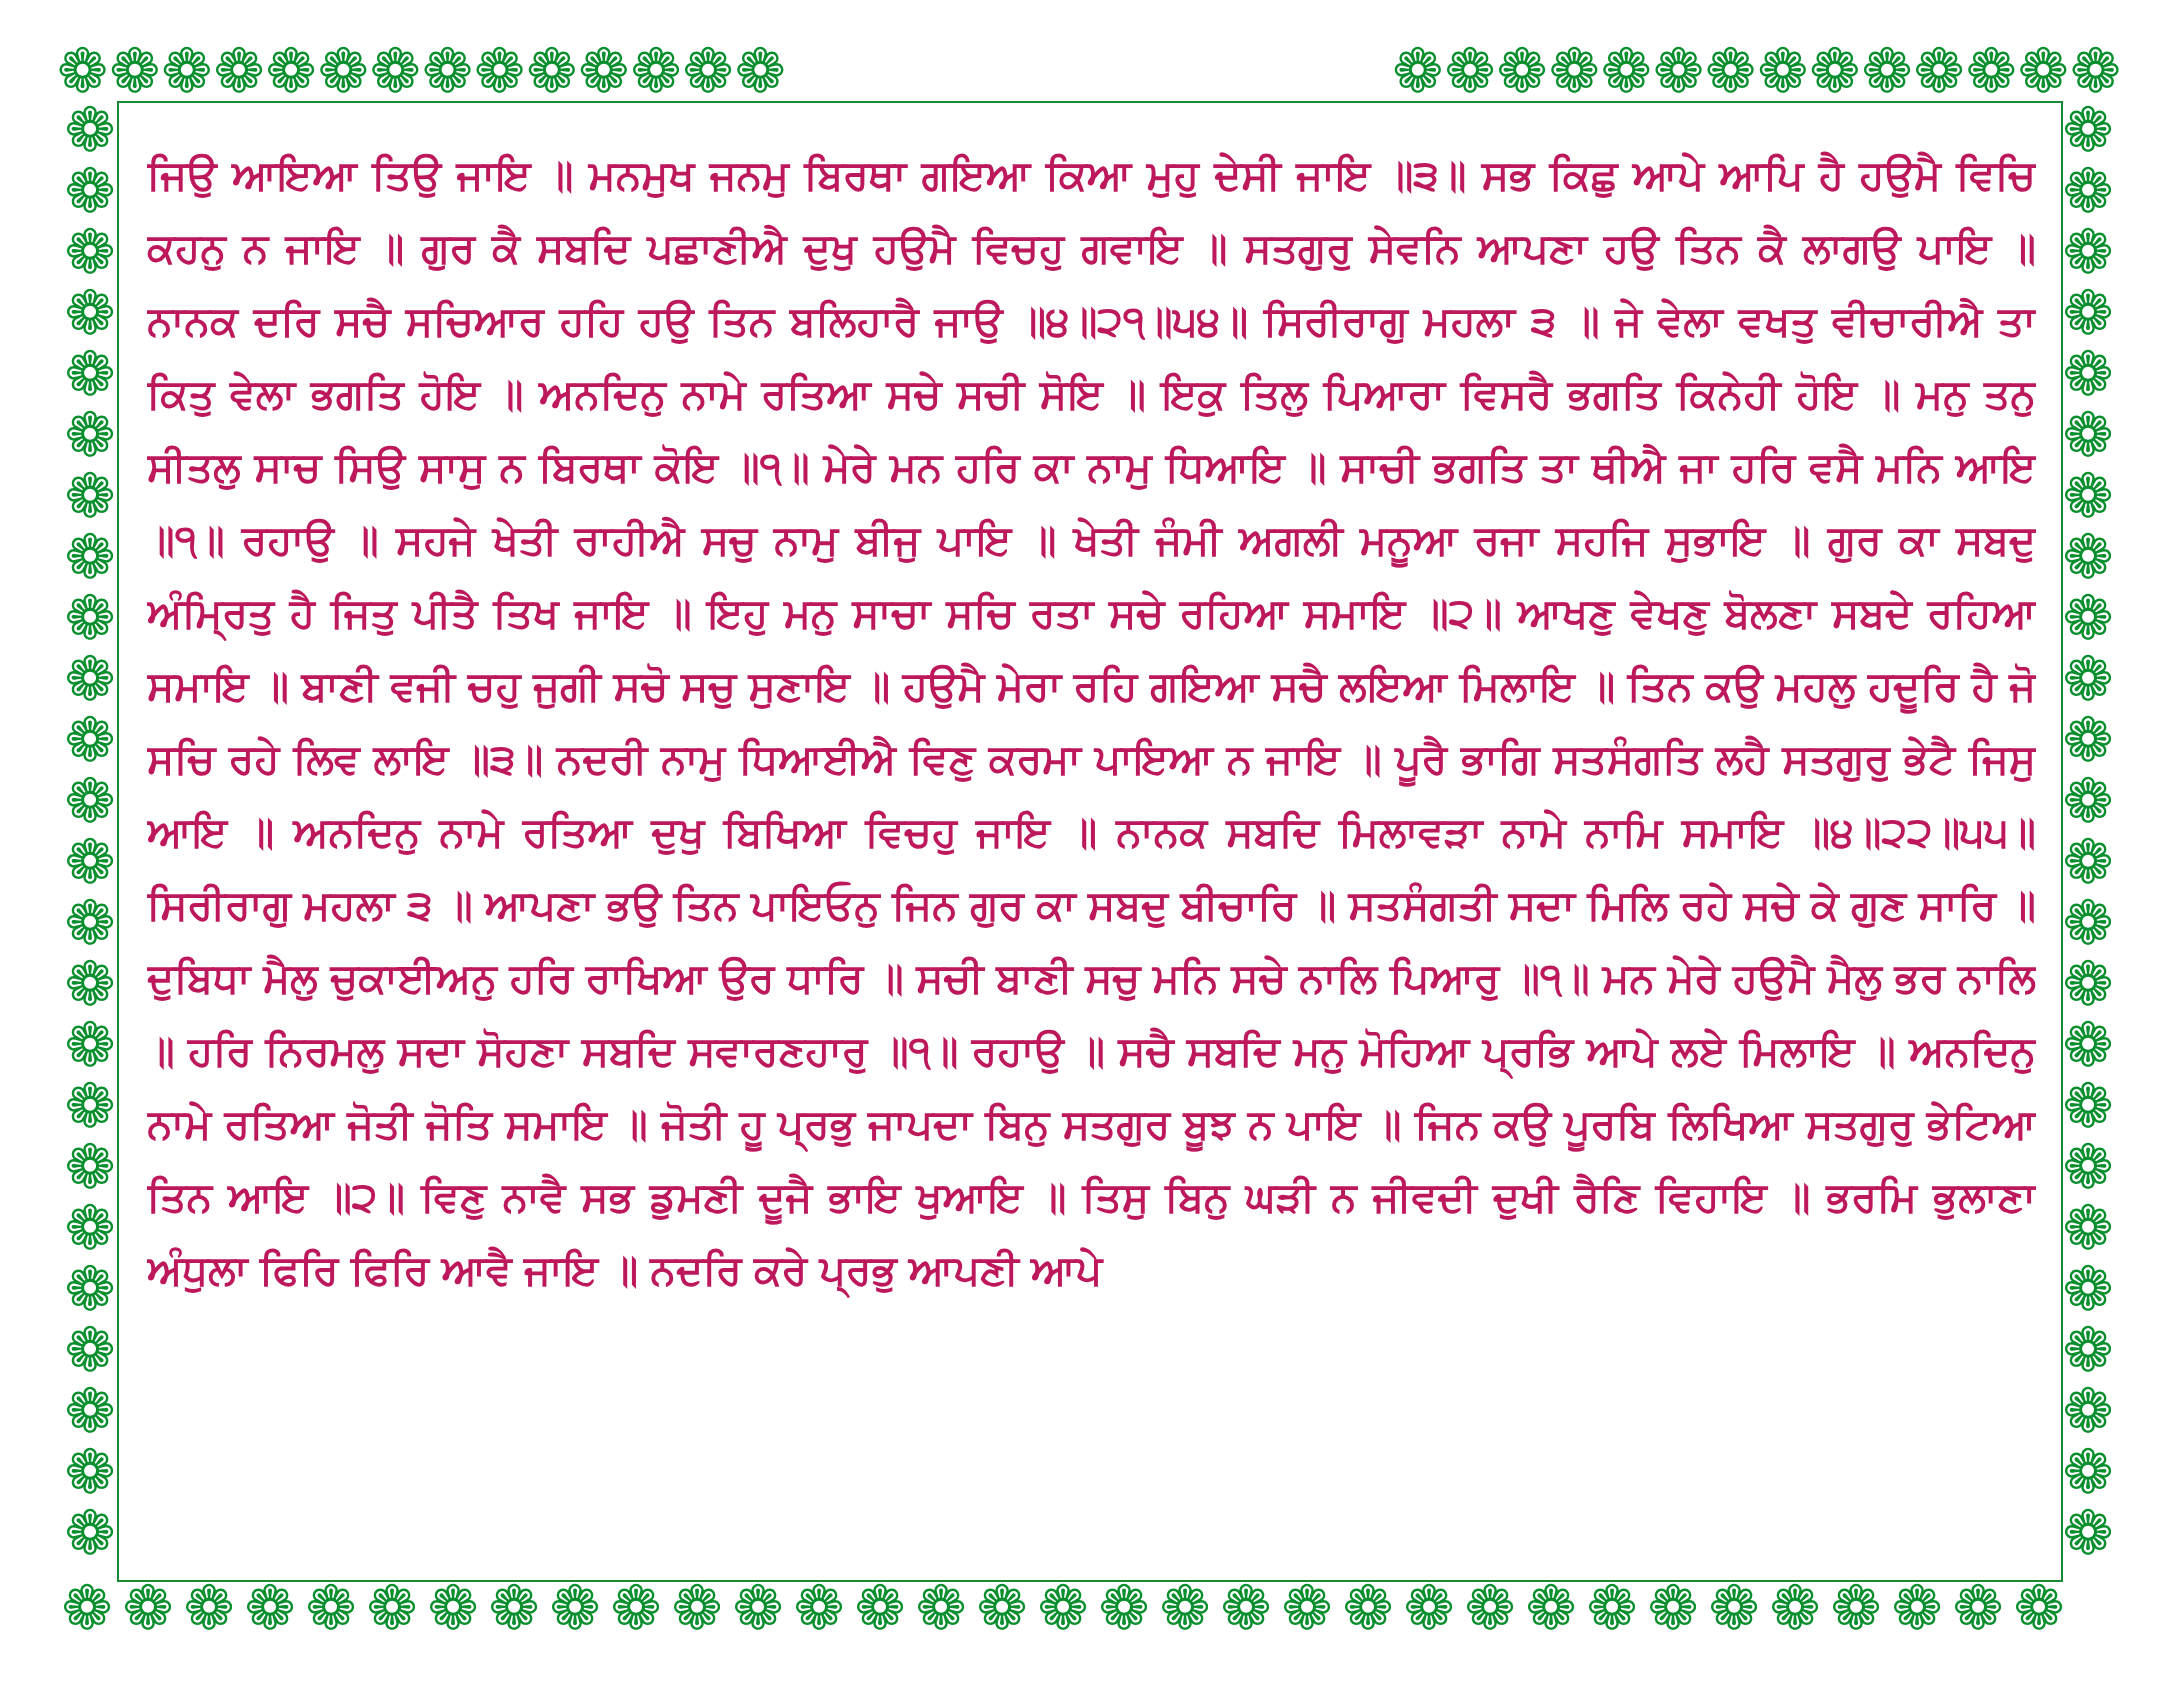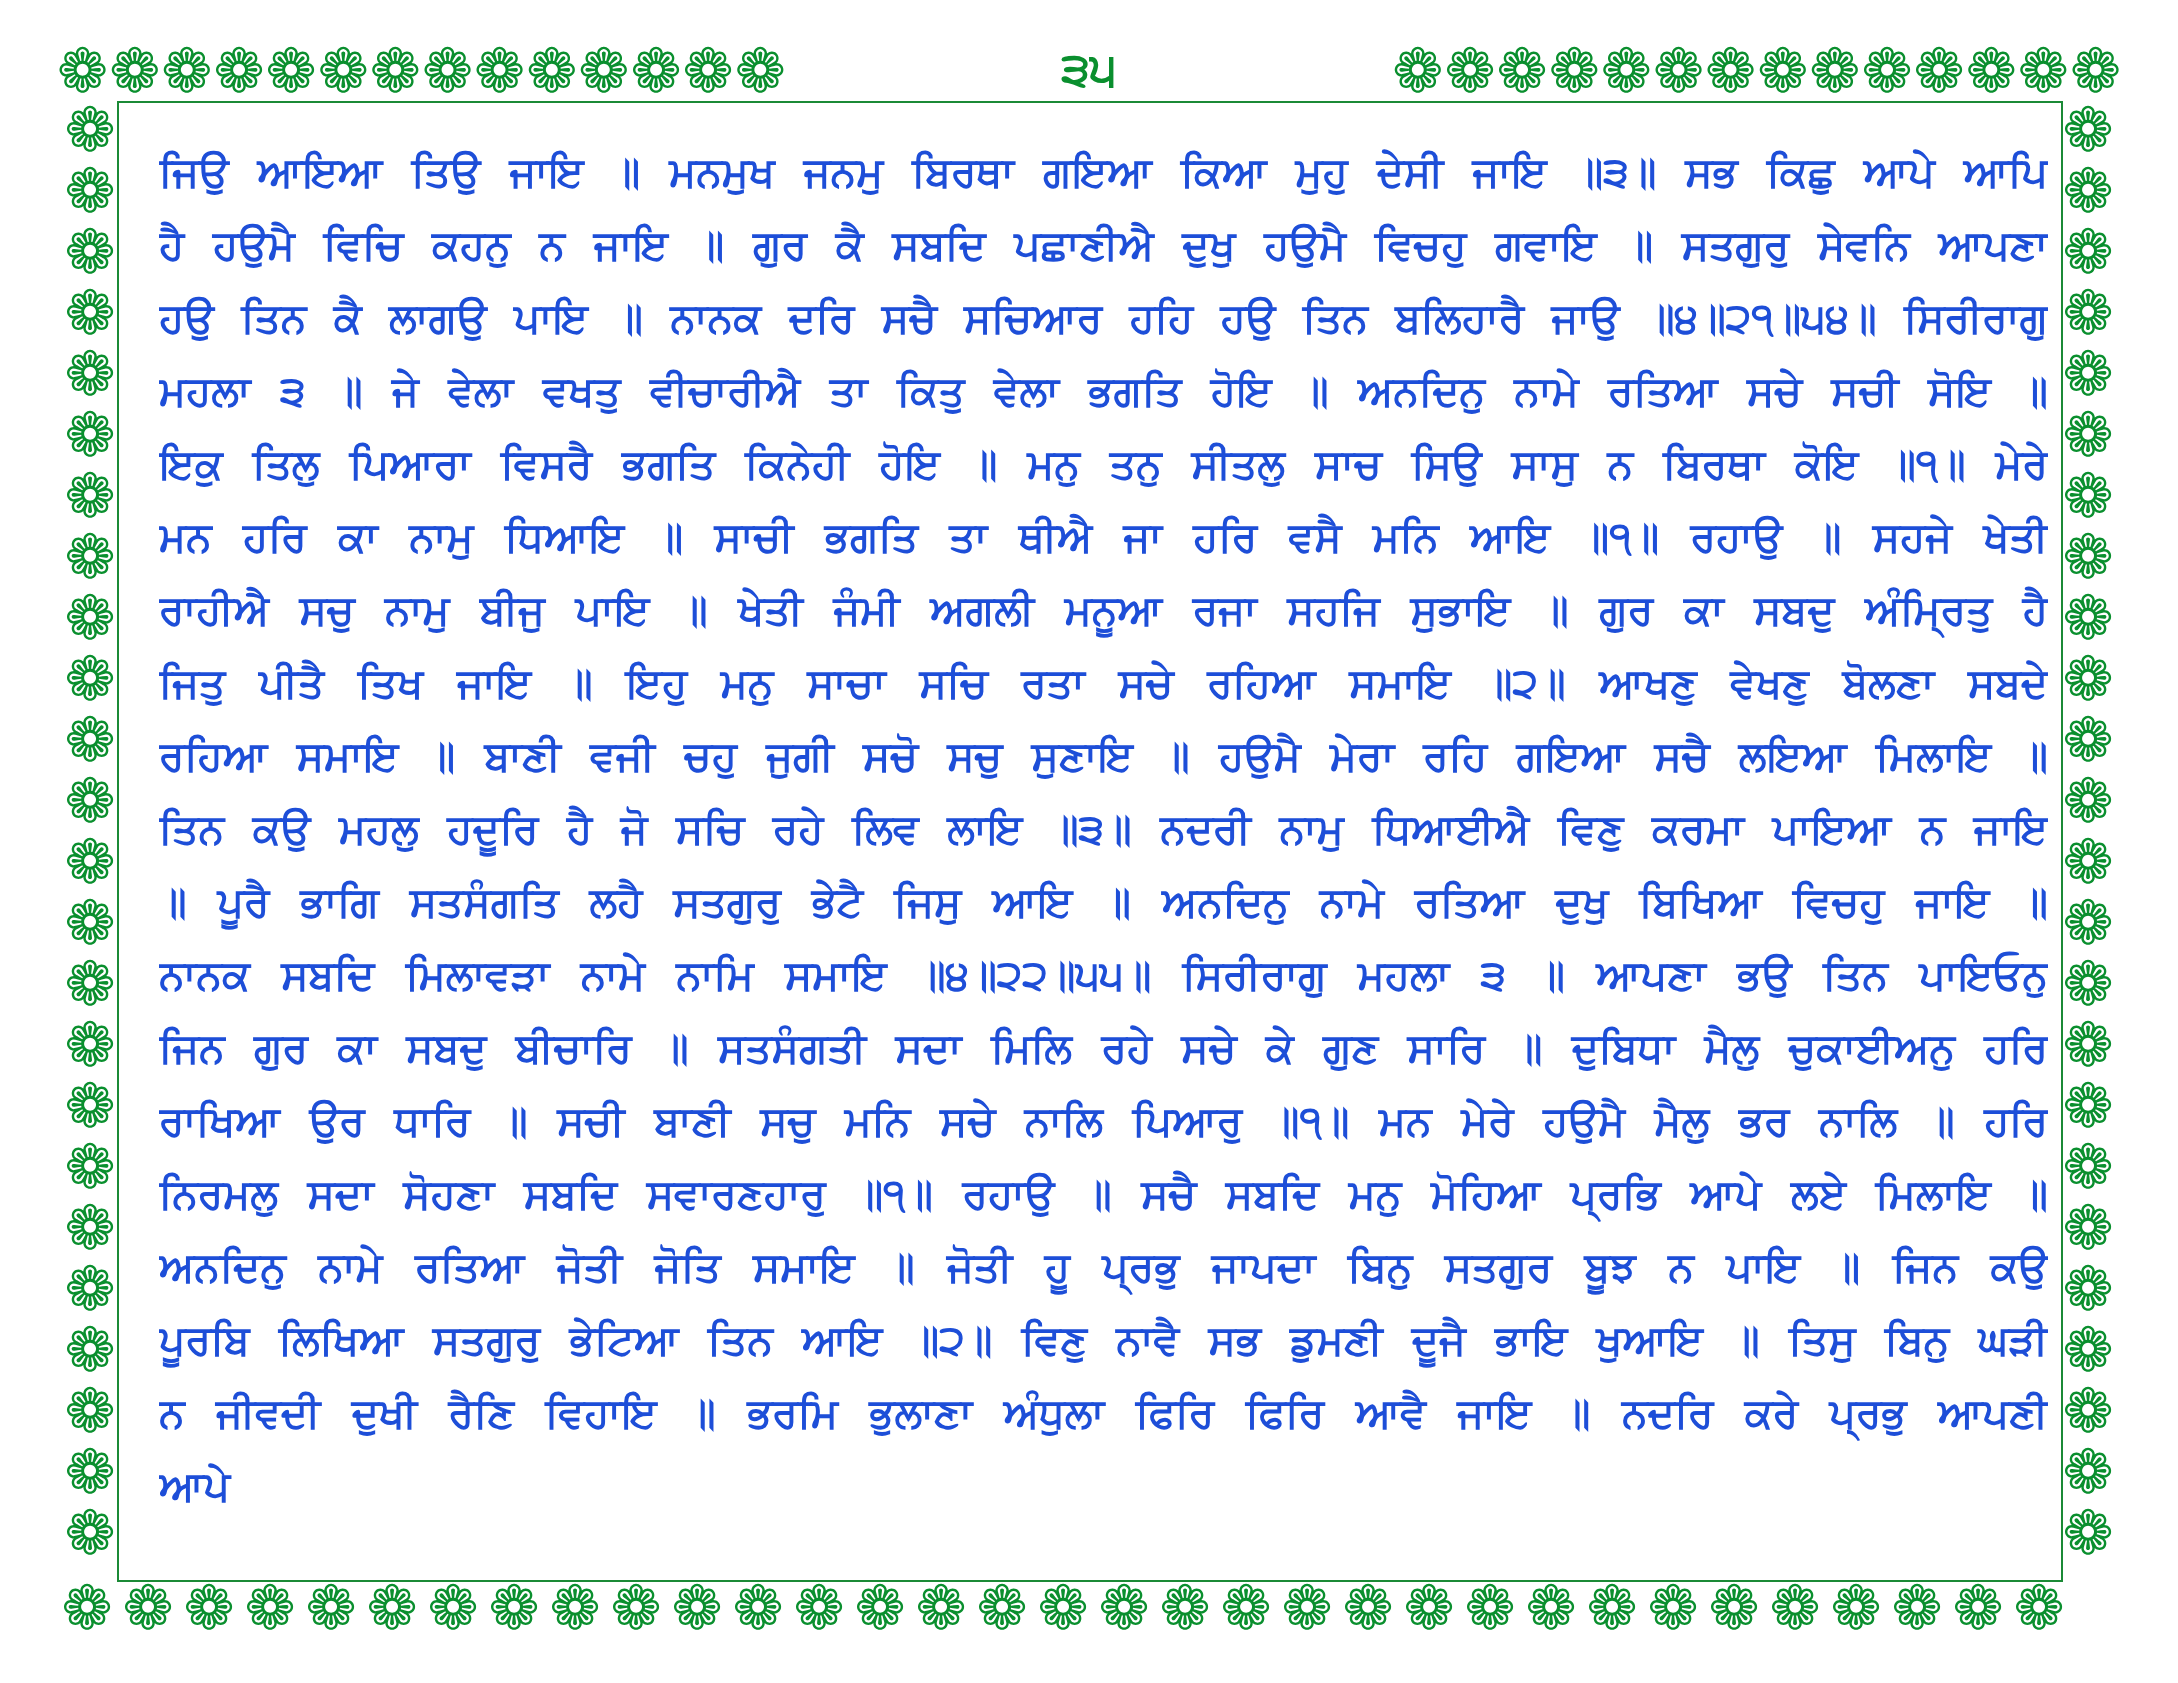--- a/index.html
+++ b/index.html
@@ -111,30 +111,29 @@
     font-family: "DejaVu Sans", sans-serif;
   }
 
   
   .text-body {
     position: absolute;
     left: 147px;
     top: 139px;
     width: 1889px;
     height: 1406px;
-    color: #1d4ed8;
+    color: #be185d;
     font-size: 41px;
     line-height: 73px;
-    font-family: Liberation Mono, monospace;
+    font-family: Liberation Serif, serif;
     font-weight: bold;
     text-align: justify;
     text-justify: inter-word;
     word-spacing: 2px;
     overflow: hidden;
-    margin-left: 12px;
   }
   .text-body p {
     margin: 0;
     text-align: justify;
   }
 </style>
 </head>
 <body>
 
 <div class="page">
@@ -198,20 +197,19 @@
         <span class="glyph">❁</span>
         <span class="glyph">❁</span>
         <span class="glyph">❁</span>
         <span class="glyph">❁</span>
         <span class="glyph">❁</span>
     </div>
   </div>
 
   <div class="inner-rule"></div>
 
-  <div class="page-number">੩੫</div>
 
   <div class="text-body">
     <p>ਜਿਉ ਆਇਆ ਤਿਉ ਜਾਇ ॥ ਮਨਮੁਖ ਜਨਮੁ ਬਿਰਥਾ ਗਇਆ ਕਿਆ ਮੁਹੁ ਦੇਸੀ ਜਾਇ ॥੩॥ ਸਭ ਕਿਛੁ ਆਪੇ ਆਪਿ ਹੈ ਹਉਮੈ ਵਿਚਿ ਕਹਨੁ ਨ ਜਾਇ ॥ ਗੁਰ ਕੈ ਸਬਦਿ ਪਛਾਣੀਐ ਦੁਖੁ ਹਉਮੈ ਵਿਚਹੁ ਗਵਾਇ ॥ ਸਤਗੁਰੁ ਸੇਵਨਿ ਆਪਣਾ ਹਉ ਤਿਨ ਕੈ ਲਾਗਉ ਪਾਇ ॥ ਨਾਨਕ ਦਰਿ ਸਚੈ ਸਚਿਆਰ ਹਹਿ ਹਉ ਤਿਨ ਬਲਿਹਾਰੈ ਜਾਉ ॥੪॥੨੧॥੫੪॥ ਸਿਰੀਰਾਗੁ ਮਹਲਾ ੩ ॥ ਜੇ ਵੇਲਾ ਵਖਤੁ ਵੀਚਾਰੀਐ ਤਾ ਕਿਤੁ ਵੇਲਾ ਭਗਤਿ ਹੋਇ ॥ ਅਨਦਿਨੁ ਨਾਮੇ ਰਤਿਆ ਸਚੇ ਸਚੀ ਸੋਇ ॥ ਇਕੁ ਤਿਲੁ ਪਿਆਰਾ ਵਿਸਰੈ ਭਗਤਿ ਕਿਨੇਹੀ ਹੋਇ ॥ ਮਨੁ ਤਨੁ ਸੀਤਲੁ ਸਾਚ ਸਿਉ ਸਾਸੁ ਨ ਬਿਰਥਾ ਕੋਇ ॥੧॥ ਮੇਰੇ ਮਨ ਹਰਿ ਕਾ ਨਾਮੁ ਧਿਆਇ ॥ ਸਾਚੀ ਭਗਤਿ ਤਾ ਥੀਐ ਜਾ ਹਰਿ ਵਸੈ ਮਨਿ ਆਇ ॥੧॥ ਰਹਾਉ ॥ ਸਹਜੇ ਖੇਤੀ ਰਾਹੀਐ ਸਚੁ ਨਾਮੁ ਬੀਜੁ ਪਾਇ ॥ ਖੇਤੀ ਜੰਮੀ ਅਗਲੀ ਮਨੂਆ ਰਜਾ ਸਹਜਿ ਸੁਭਾਇ ॥ ਗੁਰ ਕਾ ਸਬਦੁ ਅੰਮ੍ਰਿਤੁ ਹੈ ਜਿਤੁ ਪੀਤੈ ਤਿਖ ਜਾਇ ॥ ਇਹੁ ਮਨੁ ਸਾਚਾ ਸਚਿ ਰਤਾ ਸਚੇ ਰਹਿਆ ਸਮਾਇ ॥੨॥ ਆਖਣੁ ਵੇਖਣੁ ਬੋਲਣਾ ਸਬਦੇ ਰਹਿਆ ਸਮਾਇ ॥ ਬਾਣੀ ਵਜੀ ਚਹੁ ਜੁਗੀ ਸਚੋ ਸਚੁ ਸੁਣਾਇ ॥ ਹਉਮੈ ਮੇਰਾ ਰਹਿ ਗਇਆ ਸਚੈ ਲਇਆ ਮਿਲਾਇ ॥ ਤਿਨ ਕਉ ਮਹਲੁ ਹਦੂਰਿ ਹੈ ਜੋ ਸਚਿ ਰਹੇ ਲਿਵ ਲਾਇ ॥੩॥ ਨਦਰੀ ਨਾਮੁ ਧਿਆਈਐ ਵਿਣੁ ਕਰਮਾ ਪਾਇਆ ਨ ਜਾਇ ॥ ਪੂਰੈ ਭਾਗਿ ਸਤਸੰਗਤਿ ਲਹੈ ਸਤਗੁਰੁ ਭੇਟੈ ਜਿਸੁ ਆਇ ॥ ਅਨਦਿਨੁ ਨਾਮੇ ਰਤਿਆ ਦੁਖੁ ਬਿਖਿਆ ਵਿਚਹੁ ਜਾਇ ॥ ਨਾਨਕ ਸਬਦਿ ਮਿਲਾਵੜਾ ਨਾਮੇ ਨਾਮਿ ਸਮਾਇ ॥੪॥੨੨॥੫੫॥ ਸਿਰੀਰਾਗੁ ਮਹਲਾ ੩ ॥ ਆਪਣਾ ਭਉ ਤਿਨ ਪਾਇਓਨੁ ਜਿਨ ਗੁਰ ਕਾ ਸਬਦੁ ਬੀਚਾਰਿ ॥ ਸਤਸੰਗਤੀ ਸਦਾ ਮਿਲਿ ਰਹੇ ਸਚੇ ਕੇ ਗੁਣ ਸਾਰਿ ॥ ਦੁਬਿਧਾ ਮੈਲੁ ਚੁਕਾਈਅਨੁ ਹਰਿ ਰਾਖਿਆ ਉਰ ਧਾਰਿ ॥ ਸਚੀ ਬਾਣੀ ਸਚੁ ਮਨਿ ਸਚੇ ਨਾਲਿ ਪਿਆਰੁ ॥੧॥ ਮਨ ਮੇਰੇ ਹਉਮੈ ਮੈਲੁ ਭਰ ਨਾਲਿ ॥ ਹਰਿ ਨਿਰਮਲੁ ਸਦਾ ਸੋਹਣਾ ਸਬਦਿ ਸਵਾਰਣਹਾਰੁ ॥੧॥ ਰਹਾਉ ॥ ਸਚੈ ਸਬਦਿ ਮਨੁ ਮੋਹਿਆ ਪ੍ਰਭਿ ਆਪੇ ਲਏ ਮਿਲਾਇ ॥ ਅਨਦਿਨੁ ਨਾਮੇ ਰਤਿਆ ਜੋਤੀ ਜੋਤਿ ਸਮਾਇ ॥ ਜੋਤੀ ਹੂ ਪ੍ਰਭੁ ਜਾਪਦਾ ਬਿਨੁ ਸਤਗੁਰ ਬੂਝ ਨ ਪਾਇ ॥ ਜਿਨ ਕਉ ਪੂਰਬਿ ਲਿਖਿਆ ਸਤਗੁਰੁ ਭੇਟਿਆ ਤਿਨ ਆਇ ॥੨॥ ਵਿਣੁ ਨਾਵੈ ਸਭ ਡੁਮਣੀ ਦੂਜੈ ਭਾਇ ਖੁਆਇ ॥ ਤਿਸੁ ਬਿਨੁ ਘੜੀ ਨ ਜੀਵਦੀ ਦੁਖੀ ਰੈਣਿ ਵਿਹਾਇ ॥ ਭਰਮਿ ਭੁਲਾਣਾ ਅੰਧੁਲਾ ਫਿਰਿ ਫਿਰਿ ਆਵੈ ਜਾਇ ॥ ਨਦਰਿ ਕਰੇ ਪ੍ਰਭੁ ਆਪਣੀ ਆਪੇ</p>
   </div>
 
 </div>
 
 
 </body></html>

